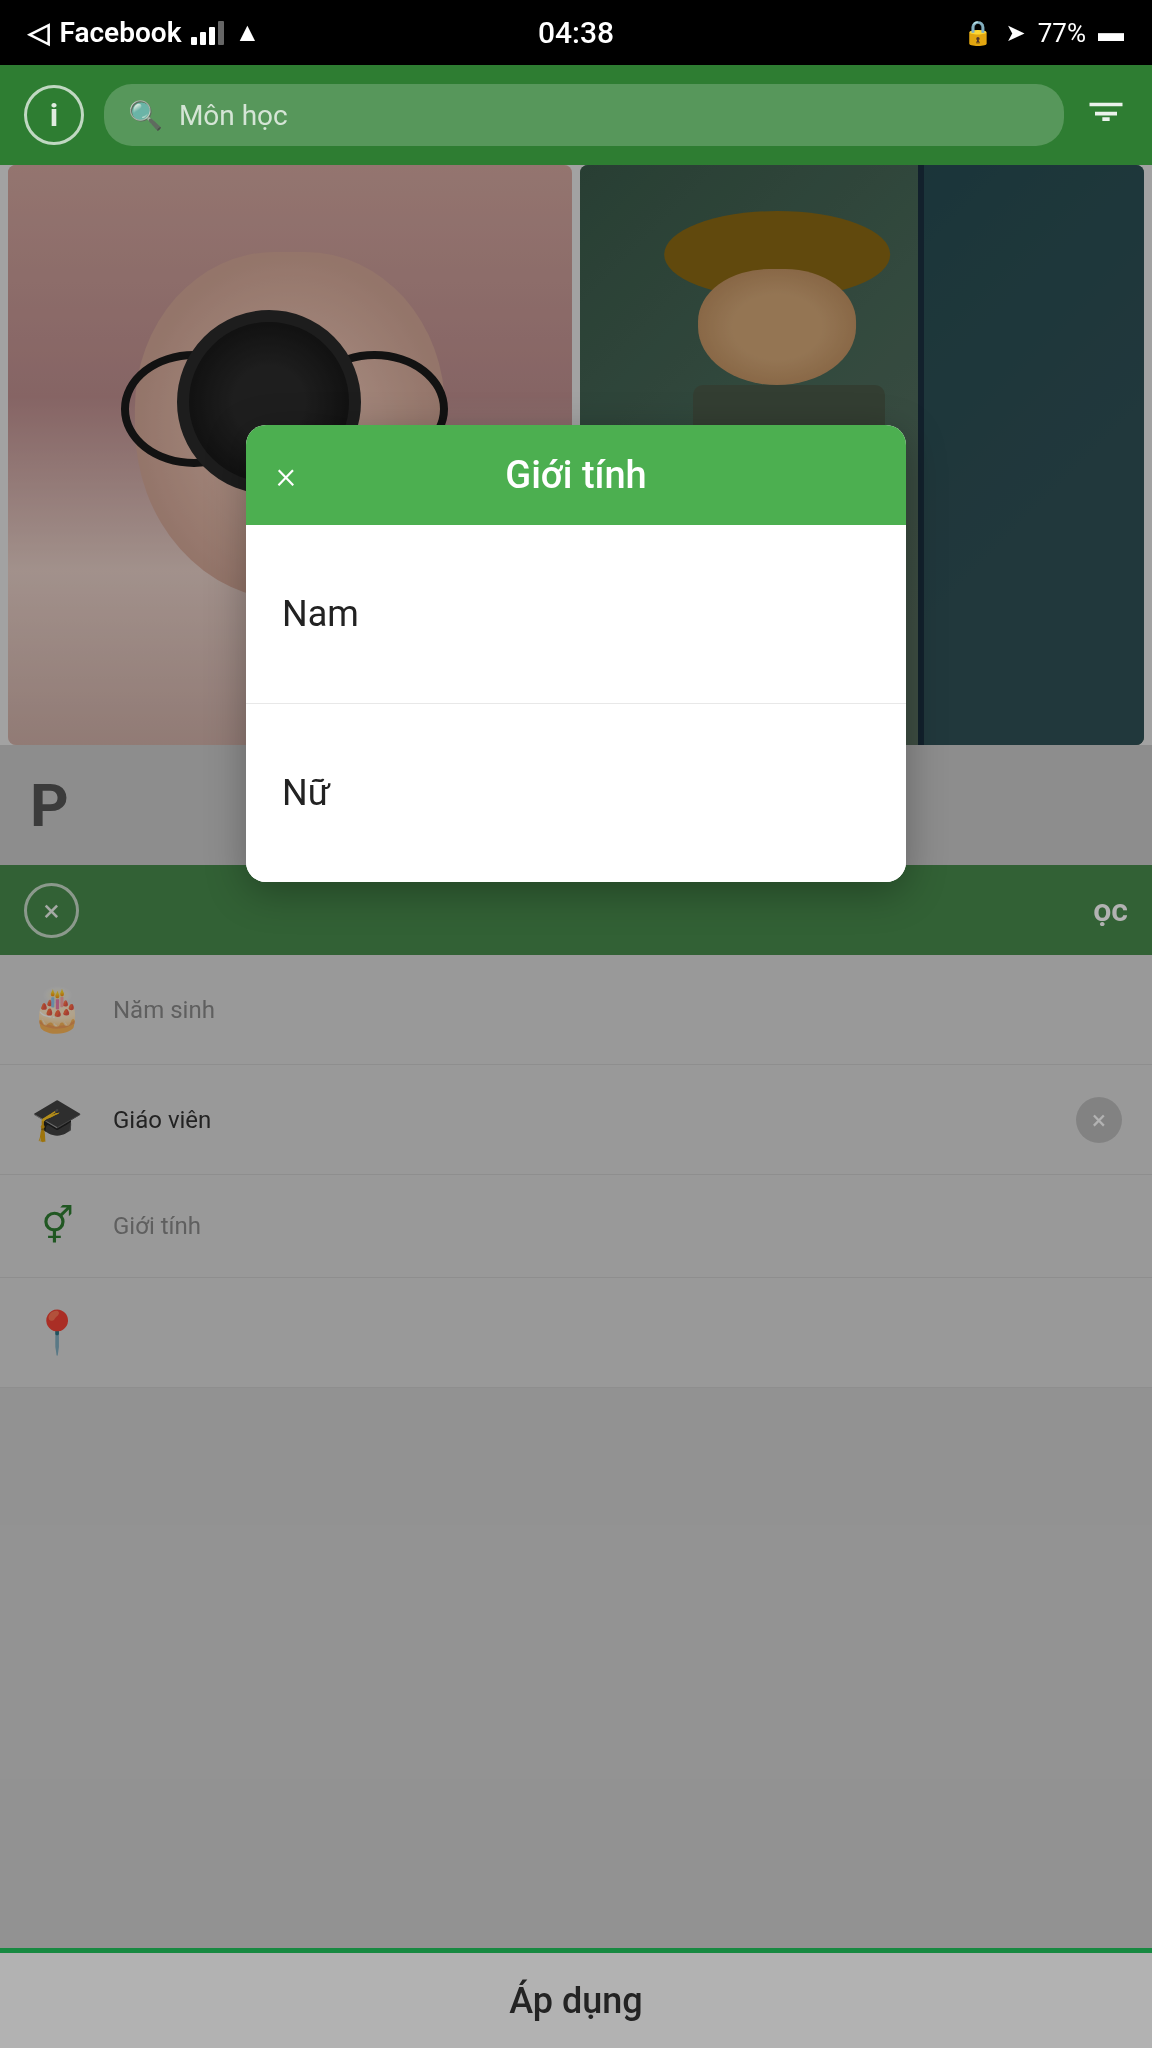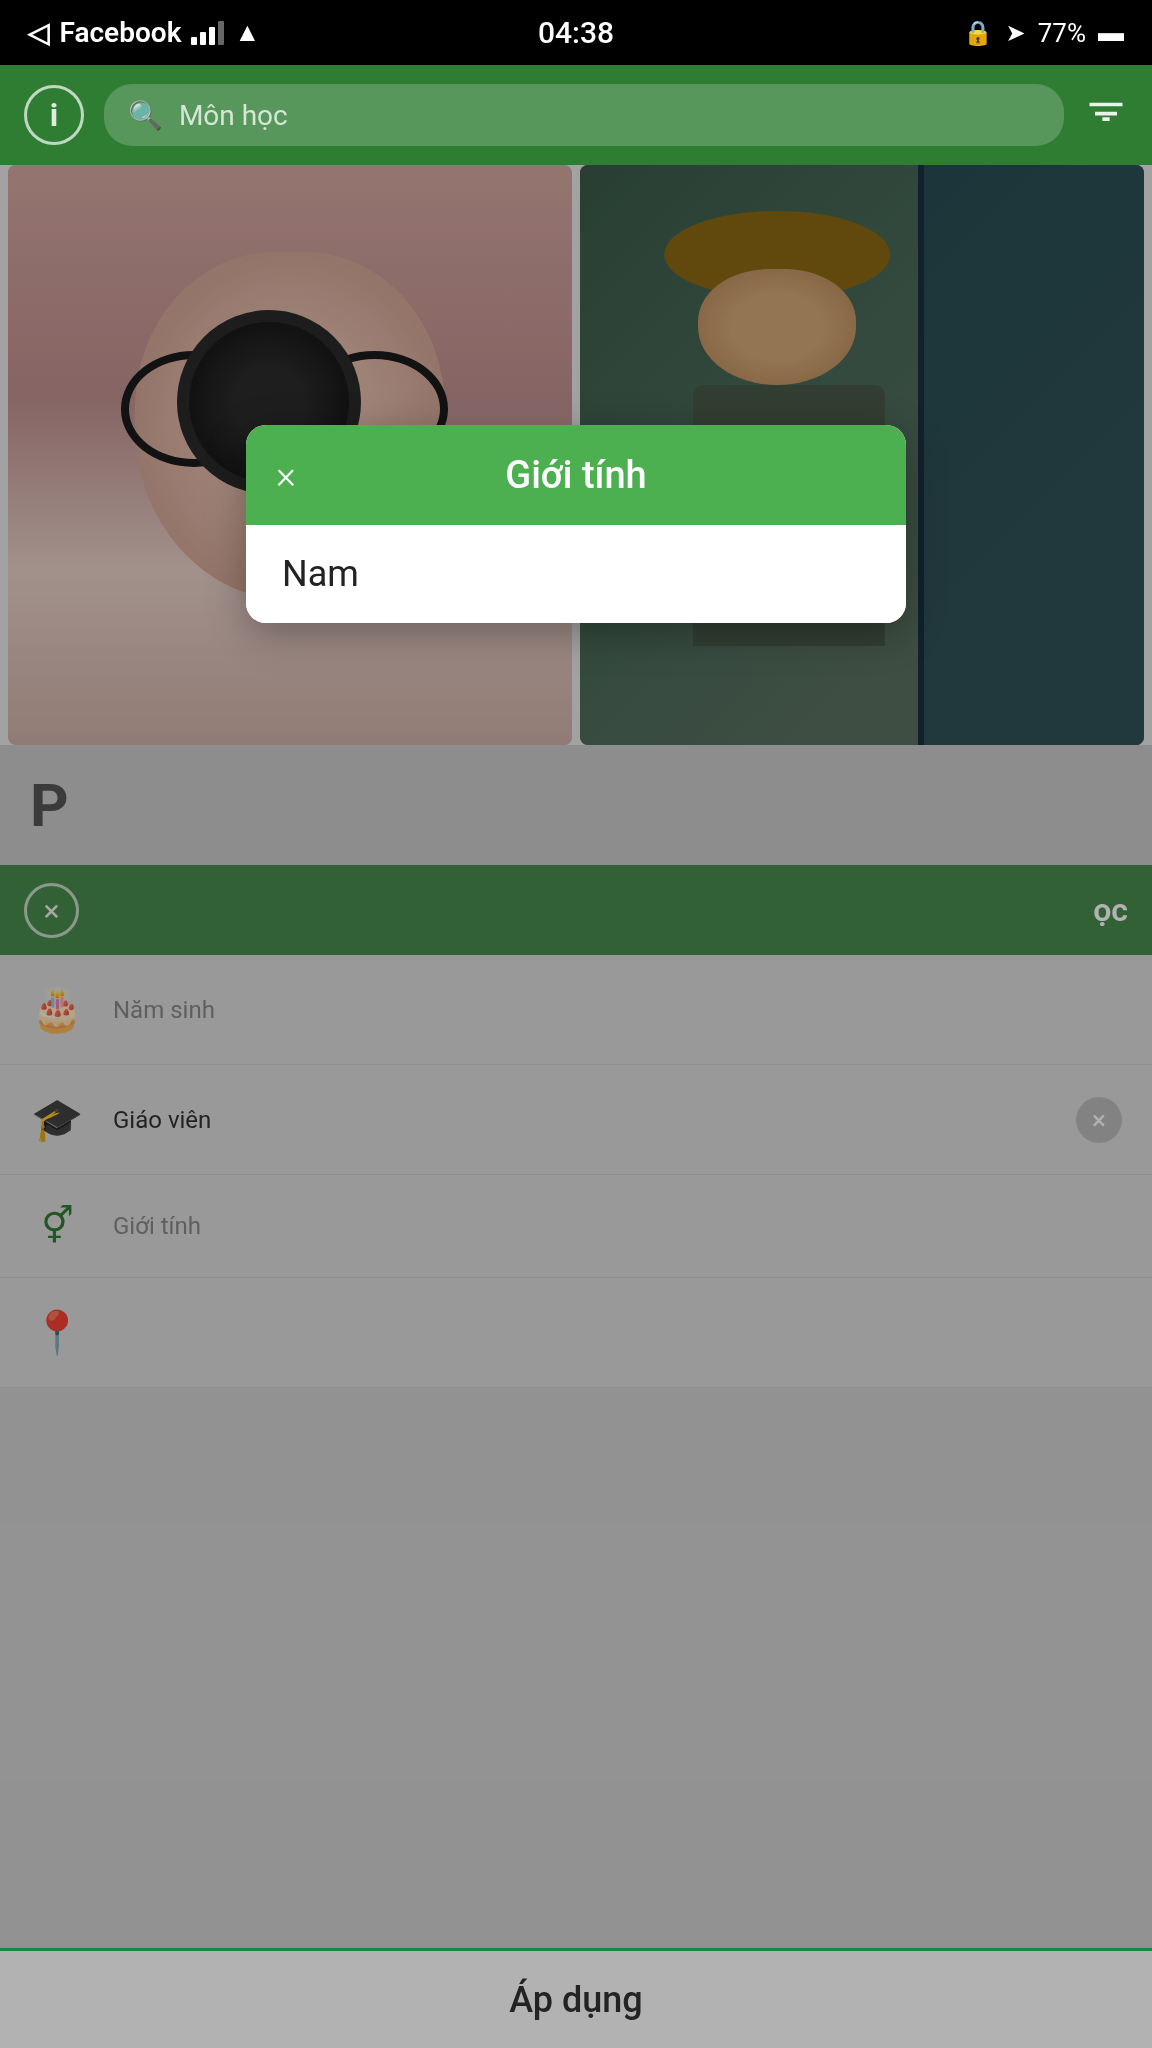--- a/index.html
+++ b/index.html
@@ -288,21 +288,21 @@
       left: 0;
       width: 100%;
       height: 100px;
       background: #fff;
       display: flex;
       align-items: center;
       justify-content: center;
       font-size: 36px;
       font-weight: 500;
       color: #333;
-      border-top: 3px solid #22c55e;
+      border-top: 5px solid #22c55e;
       cursor: pointer;
     }
 
     
     .modal-overlay {
       position: absolute;
       top: 0;
       left: 0;
       width: 100%;
       height: 100%;
@@ -345,21 +345,21 @@
       color: #fff;
       font-size: 38px;
       font-weight: 500;
     }
 
     .modal-body {
       background: #fff;
     }
 
     .modal-option {
-      padding: 28px 36px;
+      padding: 68px 36px;
       font-size: 36px;
       color: #222;
       border-bottom: 1px solid #e8e8e8;
       cursor: pointer;
     }
 
     .modal-option:last-child {
       border-bottom: none;
     }
 
@@ -496,18 +496,19 @@
   <div class="modal-overlay">
     <div class="modal">
 
       <div class="modal-header">
         <span class="modal-close">×</span>
         <span class="modal-title">Giới tính</span>
       </div>
 
       <div class="modal-body">
         <div class="modal-option">Nam</div>
+        <div class="modal-option">Nữ</div>
       </div>
 
     </div>
   </div>
 
 </div>
 
 </body></html>

